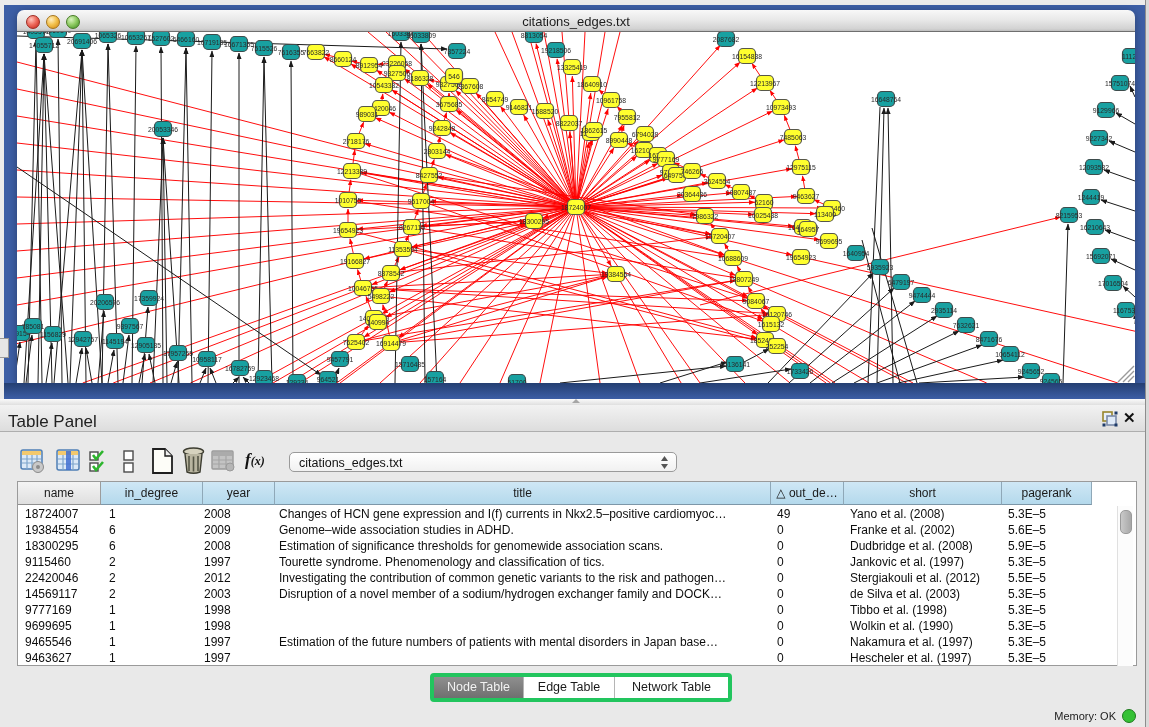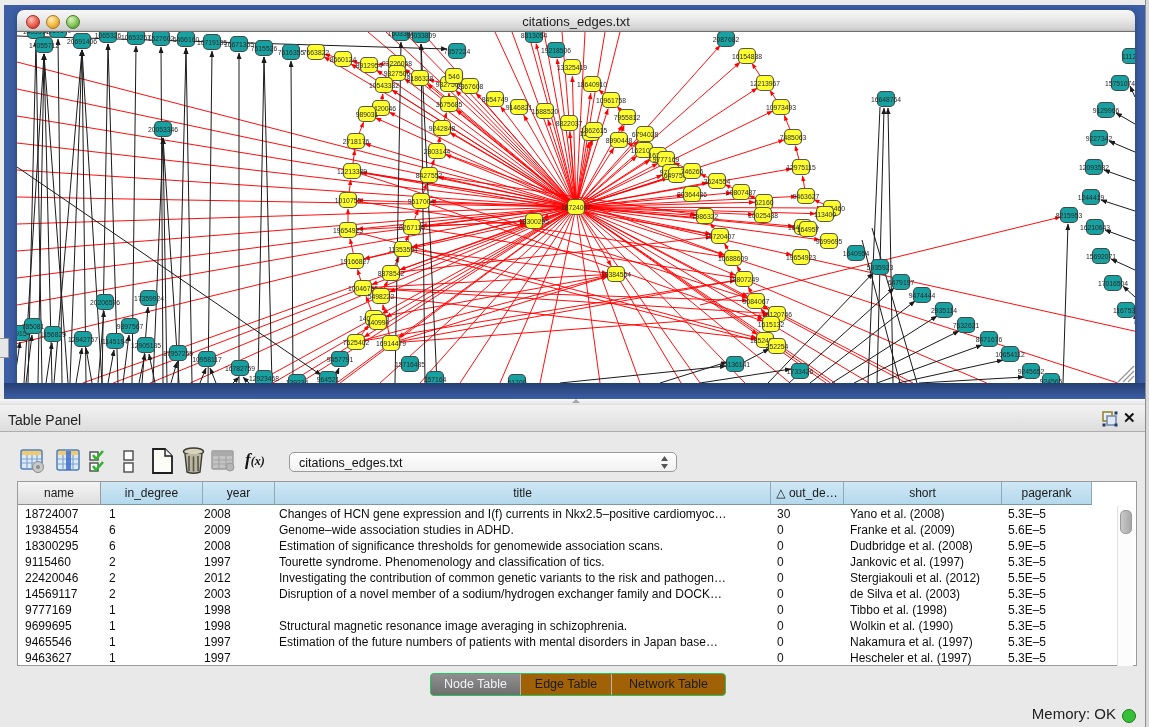--- a/index.html
+++ b/index.html
@@ -12,38 +12,38 @@
 .tl{position:absolute;top:5px;width:12px;height:12px;border-radius:50%}
 .tl.r{left:9px;background:radial-gradient(circle at 35% 30%,#ffc5bd,#ee6d5f 45%,#d33a2e 80%);border:1px solid #9e2b22}
 .tl.y{left:29px;background:radial-gradient(circle at 35% 30%,#ffeec2,#f3c350 45%,#dd9a23 80%);border:1px solid #a5741d}
 .tl.g{left:49px;background:radial-gradient(circle at 35% 30%,#d8f3c0,#92cd66 45%,#5ba338 80%);border:1px solid #477a26}
 .ttl{position:absolute;top:4px;left:0;width:100%;text-align:center;font-size:13px;color:#1d1d1d}
 .canvas{position:absolute;left:0;top:22px;width:1118px;height:351px;background:#fff}
 .strip{position:absolute;left:4px;top:383px;width:1142px;height:16px;background:linear-gradient(#243f72,#3c5ea5)}
 .divider{position:absolute;left:0;top:399px;width:1149px;height:6px;background:linear-gradient(#fafafa,#dfdfdf)}
 .divarrow{position:absolute;left:572px;top:399px;width:0;height:0;border-left:4px solid transparent;border-right:4px solid transparent;border-bottom:4px solid #a6a6a6}
 .panelbar{position:absolute;left:0;top:405px;width:1146px;height:27px;background:linear-gradient(#f2f2f2,#dddddd);border-bottom:1px solid #aeaeae;box-sizing:border-box}
-.panelbar .t{position:absolute;left:8px;top:7px;font-size:14px;color:#222}
+.panelbar .t{position:absolute;left:8px;top:7px;font-size:17px;color:#222}
 .x{position:absolute;left:1123px;top:409px;font-size:15px;font-weight:bold;color:#111}
 .lower{position:absolute;left:0;top:432px;width:1146px;height:295px;background:#e9e9e9}
 .tool{position:absolute;left:0;top:0;width:100%;height:49px}
 .dd{position:absolute;left:289px;top:20px;width:388px;height:20px;background:linear-gradient(#ffffff,#f1f1f1);border:1px solid #9a9a9a;border-radius:5px;box-sizing:border-box}
 .dd .t{position:absolute;left:9px;top:3px;font-size:12.5px;color:#111}
 .tablewrap{position:absolute;left:17px;top:49px;width:1120px;height:185px;background:#fff;border:1px solid #9a9a9a;box-sizing:border-box}
 .thead{position:absolute;left:0;top:0;width:1118px;height:23px}
 .th{position:absolute;top:0;height:23px;background:linear-gradient(#cfe7f5,#b4d9ec);border-right:1px solid #8fa8b8;border-bottom:1px solid #7d97a8;box-sizing:border-box;font-size:12px;color:#1a1a1a;text-align:center;line-height:23px}
 .th.gray{line-height:23px;background:linear-gradient(#f4f4f4,#dfdfdf);border-right:1px solid #9c9c9c;border-bottom:1px solid #8f8f8f}
 .row{position:absolute;left:0;width:1100px;height:16px;font-size:12px;color:#0d0d0d;white-space:nowrap}
 .c{position:absolute;top:1px}
 .sb{position:absolute;right:3px;top:24px;width:15px;height:160px;background:#fcfcfc;border-left:1px solid #e0e0e0}
 .sb .th2{position:absolute;left:2px;top:4px;width:10px;height:22px;border-radius:5px;background:linear-gradient(90deg,#c9c9c9,#a8a8a8);border:1px solid #9a9a9a}
-.tabs{position:absolute;left:430px;top:241px;height:21px;display:flex;border:1px solid #22c55e;border-radius:4px;background:#a16207;overflow:hidden}
+.tabs{position:absolute;left:430px;top:241px;height:21px;display:flex;border:4px solid #22c55e;border-radius:4px;background:#ffffff;overflow:hidden}
 .tab{height:21px;line-height:21px;font-size:12.5px;color:#1a1a1a;text-align:center;border-right:1px solid #b5b5b5}
 .tab.sel{background:linear-gradient(#8f8f8f,#6f6f6f);color:#f2f2f2}
-.mem{position:absolute;right:30px;bottom:5px;font-size:15px;color:#222}
+.mem{position:absolute;right:30px;bottom:5px;font-size:11px;color:#222}
 .dot{position:absolute;right:10px;bottom:4px;width:12px;height:12px;border-radius:50%;background:#35c135;border:1px solid #1f7a1f}
 </style></head><body>
 <div class="desk"></div>
 <div class="frame-top"></div>
 <div class="frame-left"></div>
 <div class="notch"></div>
 <div class="win">
  <div class="canvas">
       <svg width="1118" height="351" viewBox="0 0 1118 351" style="position:absolute;left:0;top:0">
         <defs>
@@ -643,31 +643,31 @@
    <div class="th" style="left:257px;width:496px">title</div>
    <div class="th" style="left:753px;width:73px">△ out_de…</div>
    <div class="th" style="left:826px;width:158px">short</div>
    <div class="th" style="left:984px;width:90px">pagerank</div>
   </div>
 <div class="row" style="top:24px">
         <span class="c" style="left:7px">18724007</span>
         <span class="c" style="left:91px">1</span>
         <span class="c" style="left:186px">2008</span>
         <span class="c" style="left:261px">Changes of HCN gene expression and I(f) currents in Nkx2.5–positive cardiomyoc…</span>
-        <span class="c" style="left:759px">30</span>
+        <span class="c" style="left:759px">49</span>
         <span class="c" style="left:832px">Yano et al. (2008)</span>
         <span class="c" style="left:990px">5.3E–5</span>
       </div>
 <div class="row" style="top:40px">
         <span class="c" style="left:7px">19384554</span>
         <span class="c" style="left:91px">6</span>
         <span class="c" style="left:186px">2009</span>
         <span class="c" style="left:261px">Genome–wide association studies in ADHD.</span>
         <span class="c" style="left:759px">0</span>
-        <span class="c" style="left:832px">Franke et al. (2009)</span>
+        <span class="c" style="left:832px">Franke et al. (2002)</span>
         <span class="c" style="left:990px">5.6E–5</span>
       </div>
 <div class="row" style="top:56px">
         <span class="c" style="left:7px">18300295</span>
         <span class="c" style="left:91px">6</span>
         <span class="c" style="left:186px">2008</span>
         <span class="c" style="left:261px">Estimation of significance thresholds for genomewide association scans.</span>
         <span class="c" style="left:759px">0</span>
         <span class="c" style="left:832px">Dudbridge et al. (2008)</span>
         <span class="c" style="left:990px">5.9E–5</span>
@@ -704,21 +704,20 @@
         <span class="c" style="left:91px">1</span>
         <span class="c" style="left:186px">1998</span>
         <span class="c" style="left:759px">0</span>
         <span class="c" style="left:832px">Tibbo et al. (1998)</span>
         <span class="c" style="left:990px">5.3E–5</span>
       </div>
 <div class="row" style="top:136px">
         <span class="c" style="left:7px">9699695</span>
         <span class="c" style="left:91px">1</span>
         <span class="c" style="left:186px">1998</span>
-        <span class="c" style="left:261px">Structural magnetic resonance image averaging in schizophrenia.</span>
         <span class="c" style="left:759px">0</span>
         <span class="c" style="left:832px">Wolkin et al. (1990)</span>
         <span class="c" style="left:990px">5.3E–5</span>
       </div>
 <div class="row" style="top:152px">
         <span class="c" style="left:7px">9465546</span>
         <span class="c" style="left:91px">1</span>
         <span class="c" style="left:186px">1997</span>
         <span class="c" style="left:261px">Estimation of the future numbers of patients with mental disorders in Japan base…</span>
         <span class="c" style="left:759px">0</span>

